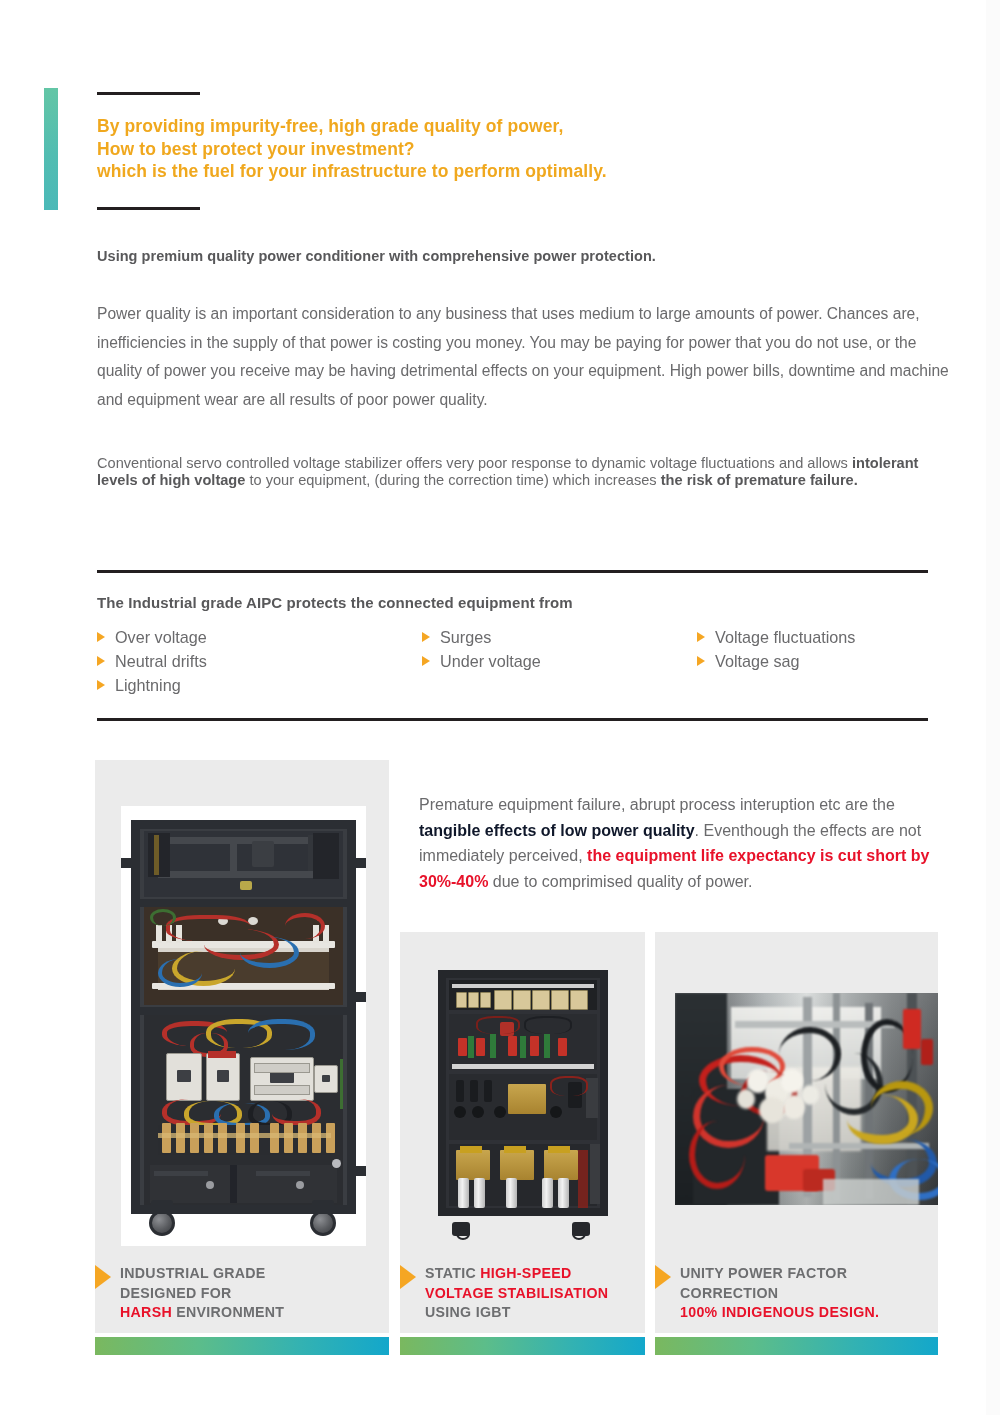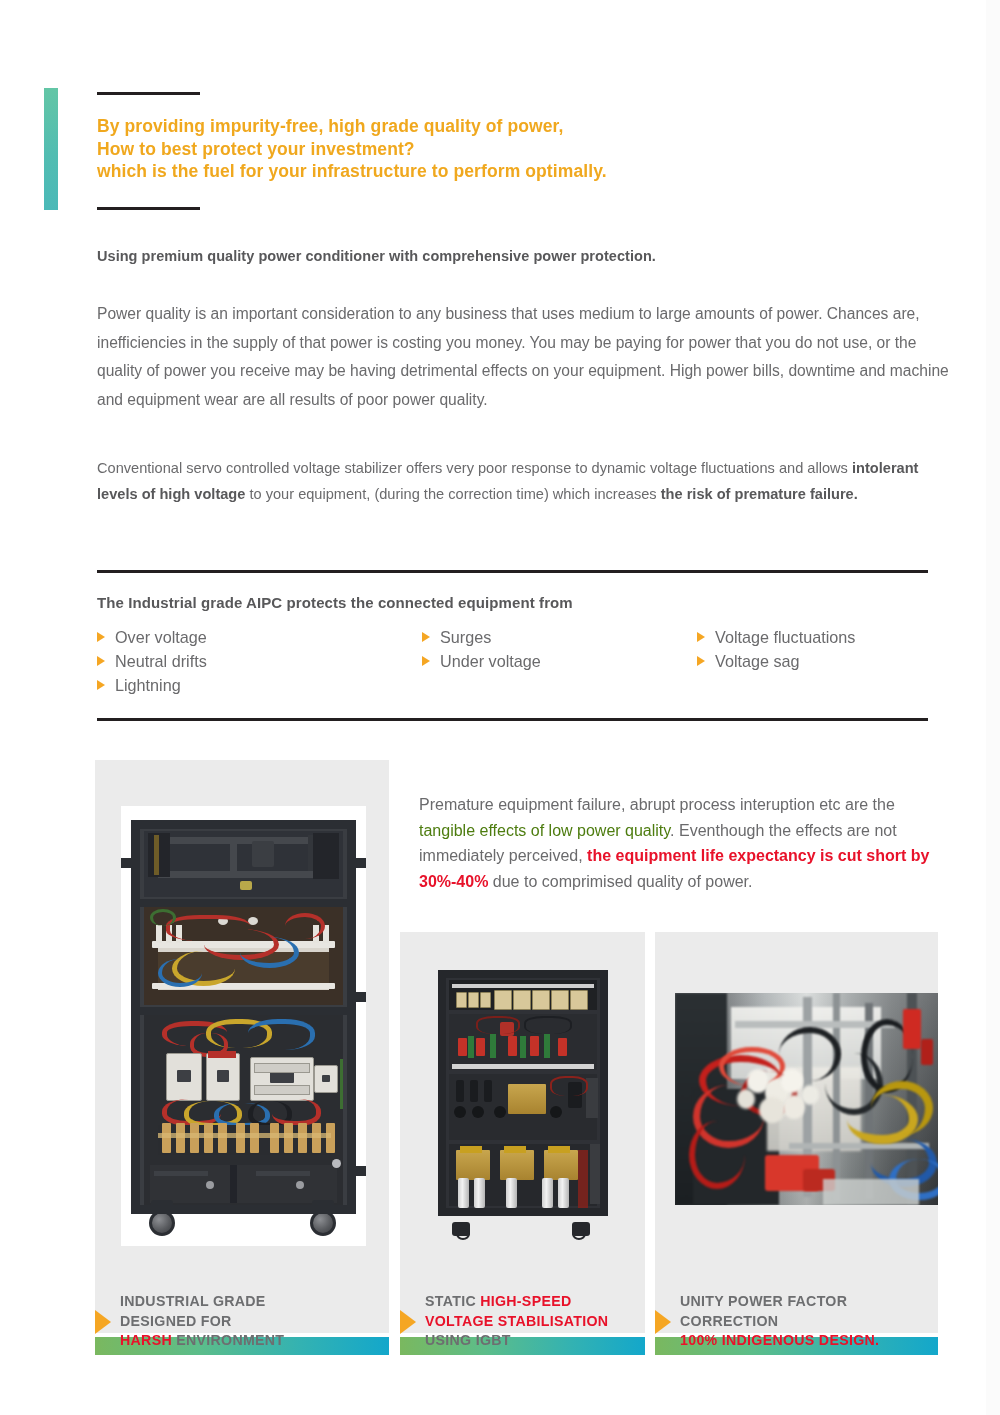--- a/index.html
+++ b/index.html
@@ -64,21 +64,21 @@
     left: 97px;
     width: 860px;
     font-size: 15.6px;
     line-height: 28.5px;
     color: #6a6a6c;
   }
   .para.p1 { top: 300px; }
   .para.p2 {
     top: 455px;
     font-size: 14.6px;
-    line-height: 26px;
+    line-height: 17px;
   }
   .para b { color: #58585a; font-weight: bold; }
 
   
   .rule-full {
     position: absolute;
     left: 97px;
     width: 831px;
     height: 2.5px;
     background: #231f20;
@@ -142,29 +142,28 @@
   
   .side-para {
     position: absolute;
     left: 419px;
     top: 792px;
     width: 535px;
     font-size: 16px;
     line-height: 25.5px;
     color: #6a6a6c;
   }
-  .side-para b { color: #4d7c0f; font-weight: normal; }
+  .side-para b { color: #0f172a; font-weight: bold; }
   .side-para .red { color: #e8122a; font-weight: bold; }
 
   
   .caption {
     position: absolute;
     display: flex;
-    align-items: center;
-    margin-top: 28px;
+    align-items: flex-start;
   }
   .cap-1 { left: 95px;  top: 1264px; width: 290px; }
   .cap-2 { left: 400px; top: 1264px; width: 242px; }
   .cap-3 { left: 655px; top: 1264px; width: 280px; }
 
   .cap-tri {
     width: 0;
     height: 0;
     border-left: 16px solid #f5a623;
     border-top: 12px solid transparent;

